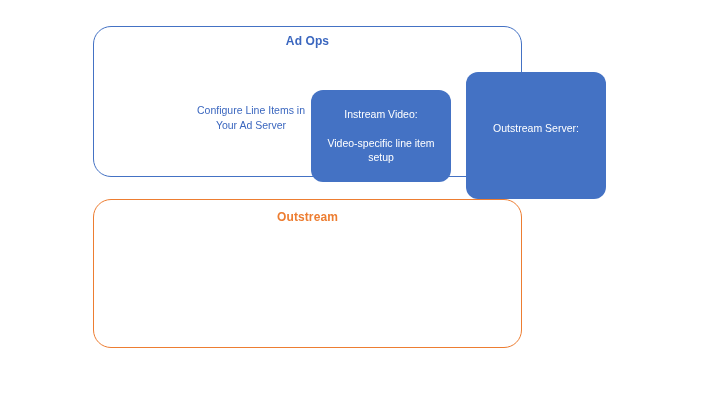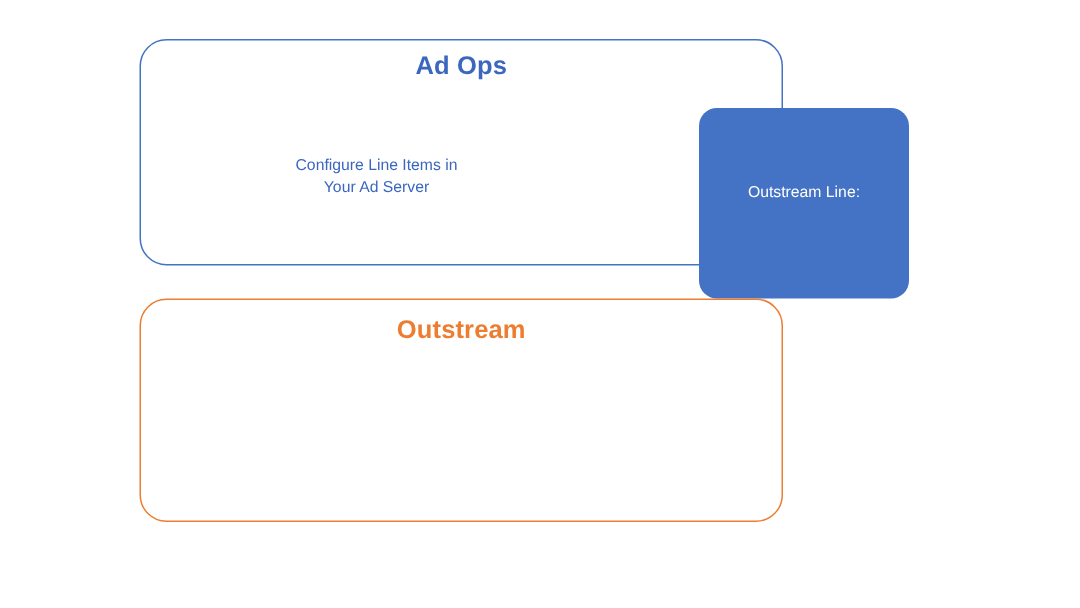--- a/index.html
+++ b/index.html
@@ -46,21 +46,21 @@
     height: 149px;
     border: 1.4px solid #ED7D31;
   }
 
   .group-title {
     position: absolute;
     left: 0;
     right: 0;
     text-align: center;
     font-weight: bold;
-    font-size: 17px;
+    font-size: 12px;
     letter-spacing: .1px;
   }
   .group-title.blue  { color: #3B67BF; top: 7px; }
   .group-title.orange{ color: #ED7D31; top: 10px; }
 
   
   .plain-text {
     position: absolute;
     text-align: center;
     color: #3B67BF;
@@ -101,24 +101,31 @@
 <body>
 
 <div id="canvas">
 
   <div class="group group-adops">
 
     <div class="group-title blue">Ad Ops</div>
 
     <div class="plain-text plain-configure">Configure Line Items in Your Ad Server</div>
 
+    <div class="box blue box-instream">
+      <span class="box-inner">
+        <span class="box-head">Instream Video:</span>
+        <span class="box-gap"></span>
+        <span class="box-body">Video-specific line item setup</span>
+      </span>
+    </div>
 
     <div class="box blue box-outstream">
       <span class="box-inner">
-        <span class="box-head">Outstream Line:</span>
+        <span class="box-head">Outstream Server:</span>
         <span class="box-gap"></span>
       </span>
     </div>
 
   </div>
 
   <div class="group group-devs">
 
     <div class="group-title orange">Outstream</div>
 

